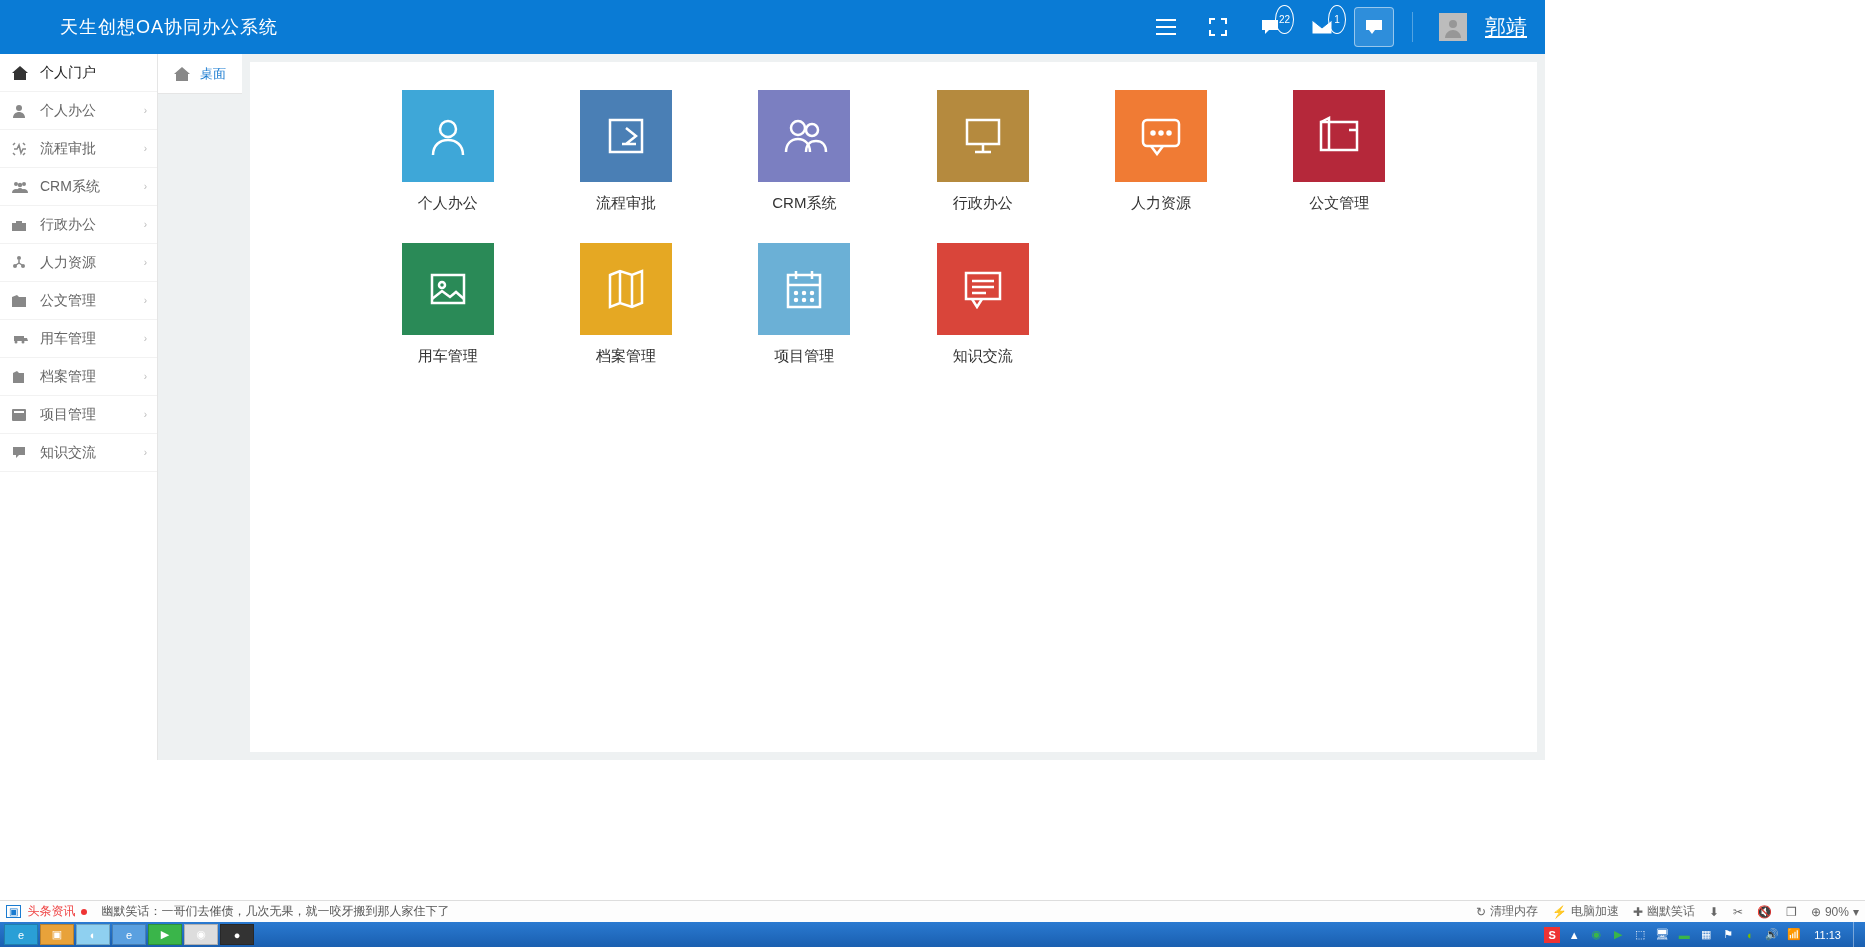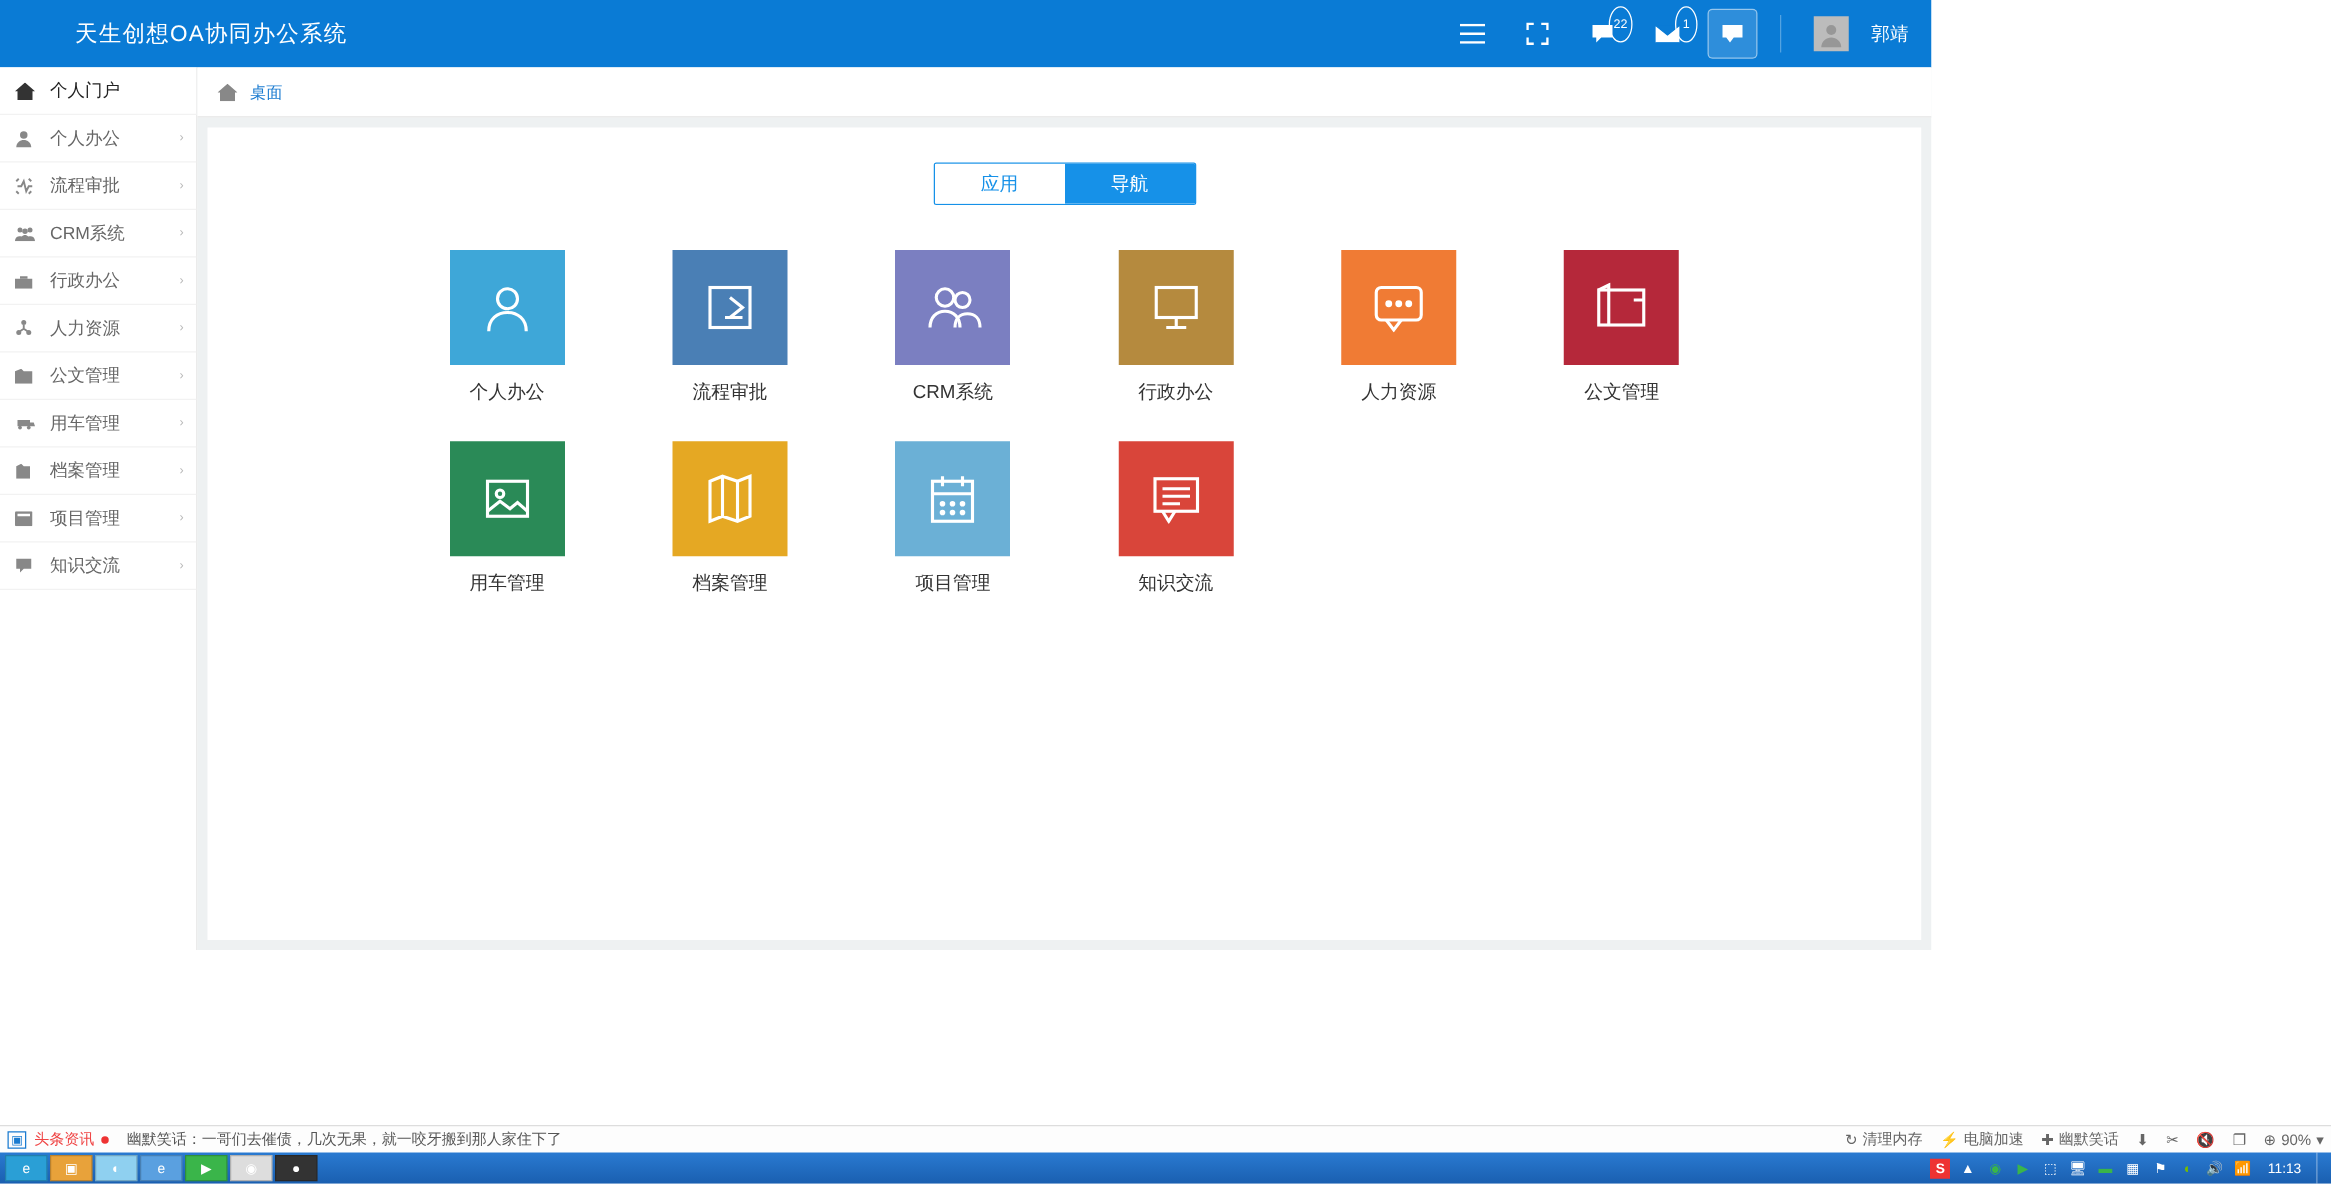--- a/index.html
+++ b/index.html
@@ -9,34 +9,34 @@
 
 
 .topbar { height:54px; background:#0a7bd5; color:#fff; display:flex; align-items:center; justify-content:space-between; padding:0 18px 0 12px; }
 .app-title { font-size:18px; font-weight:500; letter-spacing:1px;margin-left:48px; }
 .topbar-right { display:flex; align-items:center; gap:12px; }
 .topbar-right .ico { width:40px; height:40px; display:flex; align-items:center; justify-content:center; position:relative; cursor:pointer; border-radius:2px;}
 .topbar-right .ico.active { background:rgba(255,255,255,0.15); border:1px solid rgba(255,255,255,0.5); border-radius:4px;}
 .topbar-right .badge { position:absolute; top:-2px; right:-4px; border:1px solid #fff; border-radius:50%; min-width:18px; height:29px; font-size:10px; display:flex; align-items:center; justify-content:center; padding:0 3px;}
 .avatar { width:28px; height:28px; background:#bcbcbc; display:flex; align-items:center; justify-content:center; margin-left:8px;}
 .avatar svg{opacity:.7}
-.username { font-size:15px; margin-left:6px; }
+.username { font-size:21px; margin-left:6px;text-decoration:underline; }
 .sep { width:1px; height:30px; background:rgba(255,255,255,0.3); margin:0 6px;}
 
 
 .body { flex:1; display:flex; min-height:0; }
 .sidebar { width:158px; background:#fff; border-right:1px solid #e5e5e5; }
 .sidebar-item { height:38px; display:flex; align-items:center; padding:0 12px; color:#666; cursor:pointer; border-bottom:1px solid #f2f2f2; position:relative; font-size:14px;}
 .sidebar-item.active { color:#222; font-weight:500; background:#fff;}
 .sidebar-item .si-icon { width:18px; text-align:center; margin-right:10px; color:#888;}
 .sidebar-item.active .si-icon{color:#333;}
 .sidebar-item .chev { position:absolute; right:10px; color:#bbb; font-size:10px;}
 
 
-.main { flex:1; background:#eef1f2; display:flex; flex-direction:column; }
+.main { flex:1; background:#eef1f2; display:flex; }
 .breadcrumb { height:40px; background:#fff; border-bottom:1px solid #e5e5e5; display:flex; align-items:center; padding:0 16px; gap:10px; color:#1a7bd0; font-size:13px;}
 .breadcrumb .bc-icon{color:#888;}
 .content { flex:1; margin:8px; background:#fff; display:flex; flex-direction:column; align-items:center; padding-top:28px; overflow:auto;}
 
 
 .seg { display:inline-flex; border:1px solid #1691e8; border-radius:2px; overflow:hidden; margin-bottom:36px;}
 .seg div { width:104px; height:32px; display:flex; align-items:center; justify-content:center; font-size:15px; cursor:pointer;}
 .seg .plain { color:#1691e8; background:#fff;}
 .seg .active { color:#fff; background:#1691e8;}
 
@@ -227,24 +227,20 @@
       <div class="breadcrumb">
         <span class="bc-icon">
           <svg width="16" height="14" viewBox="0 0 16 14" fill="#888">
               <path d="M8 0l8 7h-2v7H2V7H0z"></path>
             </svg>
         </span>
         <span>桌面</span>
       </div>
 
       <div class="content">
-        <div class="seg">
-          <div class="plain">应用</div>
-          <div class="active">导航</div>
-        </div>
         <div class="tiles" id="tiles">
             <div class="tile">
               <div class="tile-box" style="background:#3ea7d8">
                 <svg width="46" height="46" viewBox="0 0 46 46" fill="none" stroke="#fff" stroke-width="2.5">
                   <circle cx="23" cy="16" r="8"></circle>
                   <path d="M8 42c0-10 7-15 15-15s15 5 15 15"></path>
                 </svg>
               </div>
               <div class="tile-label">个人办公</div>
             </div>

